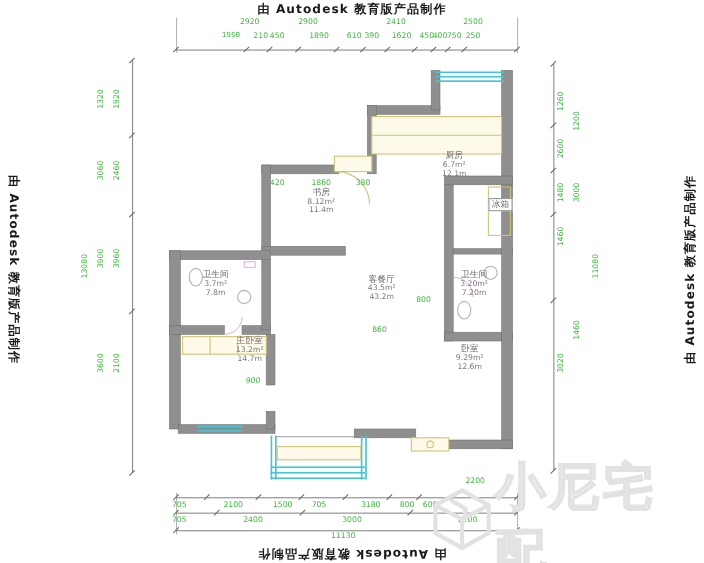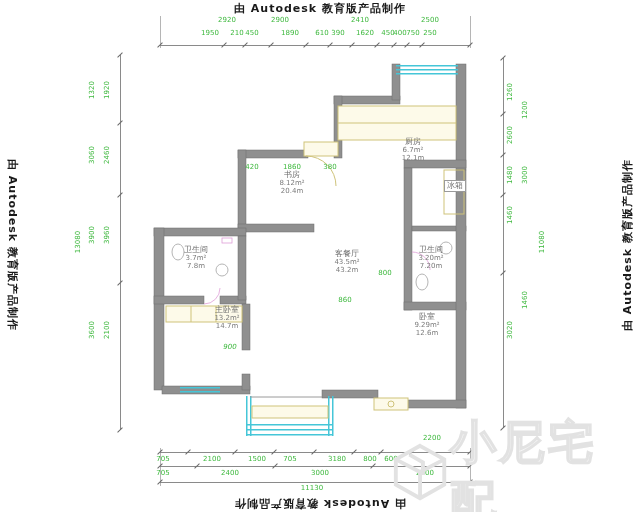--- a/index.html
+++ b/index.html
@@ -138,21 +138,21 @@
 
   <div class="dim" style="left:312px;top:488px;">11130</div>
   <div class="dim rot" style="left:78px;top:242px;">13080</div>
   <div class="dim rot" style="left:542px;top:242px;">11080</div>
 
   <div id="dims">
       <span class="dim" style="left: 205px; top: 20px; margin-left: 22px;">2920</span>
       <span class="dim" style="left: 280px; top: 20px;">2900</span>
       <span class="dim" style="left: 360px; top: 20px;">2410</span>
       <span class="dim" style="left: 430px; top: 20px;">2500</span>
-      <span class="dim" style="left: 210px; top: 33px;">1950</span>
+      <span class="dim" style="left: 210px; top: 33px; font-family: Liberation Mono, monospace;">1950</span>
       <span class="dim" style="left: 237px; top: 33px;">210</span>
       <span class="dim" style="left: 252px; top: 33px;">450</span>
       <span class="dim" style="left: 290px; top: 33px;">1890</span>
       <span class="dim" style="left: 322px; top: 33px;">610</span>
       <span class="dim" style="left: 338px; top: 33px;">390</span>
       <span class="dim" style="left: 365px; top: 33px;">1620</span>
       <span class="dim" style="left: 388px; top: 33px;">450</span>
       <span class="dim" style="left: 400px; top: 33px;">400</span>
       <span class="dim" style="left: 413px; top: 33px;">750</span>
       <span class="dim" style="left: 430px; top: 33px;">250</span>
@@ -227,21 +227,21 @@
       <span class="tick" style="left: 503px; top: 428px;"></span>
       <span class="tick" style="left: 503px; top: 113.5px;"></span>
       <span class="tick" style="left: 503px; top: 155px;"></span>
       <span class="tick" style="left: 503px; top: 195px;"></span>
       <span class="tick" style="left: 503px; top: 272.5px;"></span>
     </div>
   <div id="rooms">
       <div class="room" style="left: 292px; top: 183px;">
         <div class="rname">书房</div>
         <div>8.12m²</div>
-        <div>20.4m</div>
+        <div>11.4m</div>
       </div>
       <div class="room" style="left: 413px; top: 150px;">
         <div class="rname">厨房</div>
         <div>6.7m²</div>
         <div>12.1m</div>
       </div>
       <div class="room" style="left: 196px; top: 258px;">
         <div class="rname">卫生间</div>
         <div>3.7m²</div>
         <div>7.8m</div>

